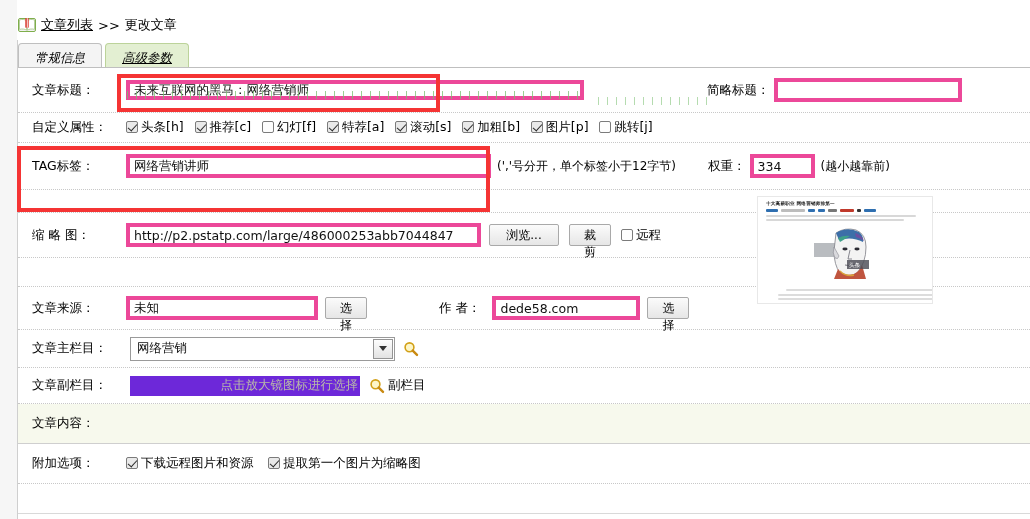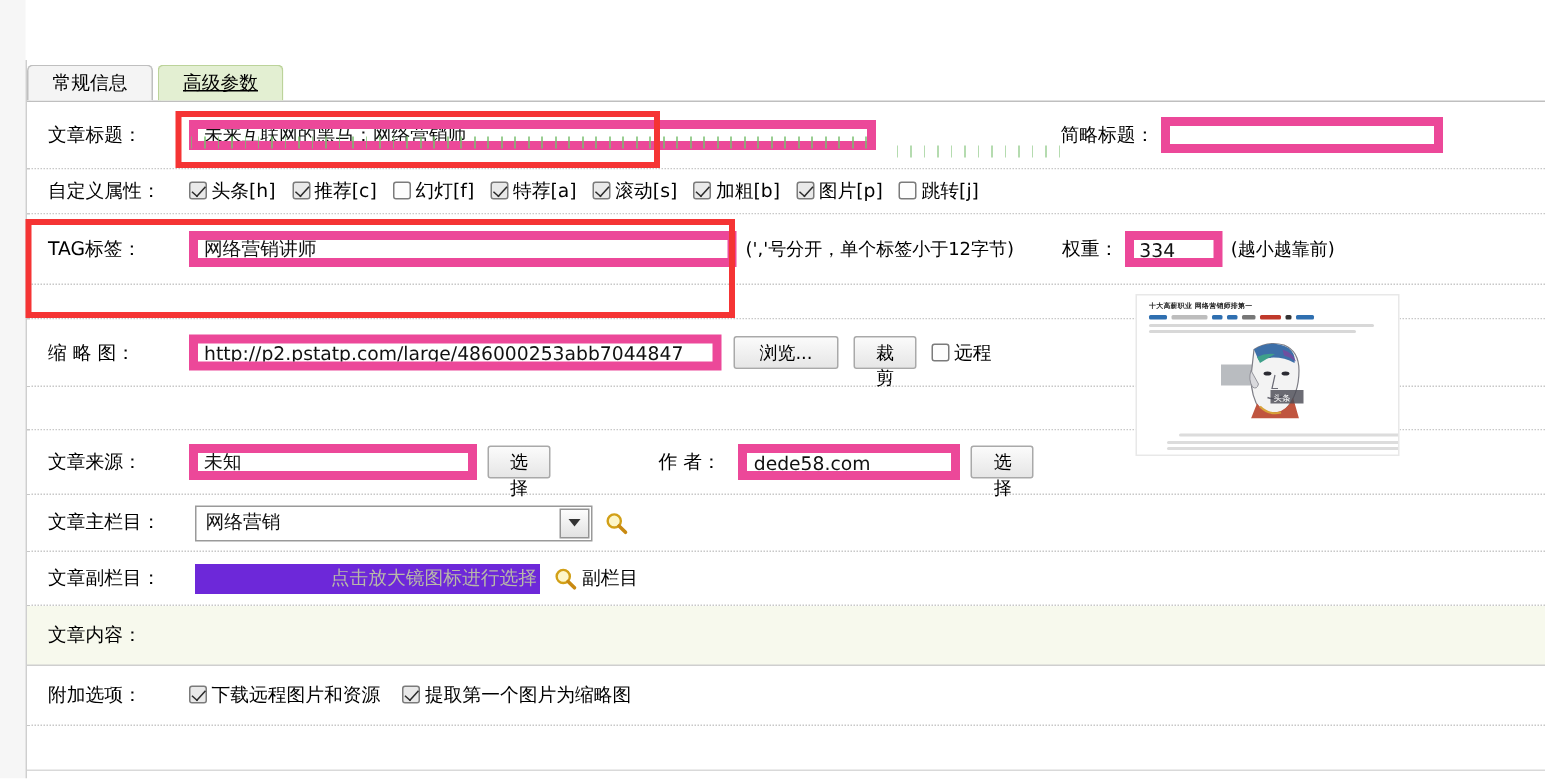--- a/index.html
+++ b/index.html
@@ -65,30 +65,31 @@
     left: 18px; top: 43px;
     display: flex;
     align-items: flex-end;
     gap: 3px;
     z-index: 3;
   }
   .tab {
     height: 24px;
     padding: 0 16px;
     display: flex;
-    align-items: center;
+    align-items: flex-end;
     justify-content: center;
     font-size: 12.5px;
     border: 1px solid #bfbfbf;
     border-bottom: none;
     border-radius: 4px 4px 0 0;
     background: #f4f4f4;
     color: #000;
     cursor: pointer;
     box-sizing: border-box;
+    font-style: italic;
   }
   .tab.active {
     background: #e3efd2;
     border-color: #bcd39a;
   }
   .tab.active .tab-label {
     text-decoration: underline;
   }
 
   
@@ -116,21 +117,21 @@
     text-align: left;
     padding-left: 6px;
     box-sizing: border-box;
   }
   .lbl.wide { width: 104px; }
   .note { font-size: 12px; color: #000; margin-left: 6px; white-space: nowrap; }
 
   input[type="text"] {
     font-family: "DejaVu Sans", "Liberation Sans", sans-serif;
     font-size: 12.5px;
-    border: 6px solid #ec4899;
+    border: 4px solid #ec4899;
     background: #fff;
     padding: 2px 4px;
     height: 20px;
     box-sizing: border-box;
     color: #111;
     outline: none;
   }
   .btn {
     font-family: "DejaVu Sans", "Liberation Sans", sans-serif;
     font-size: 12px;
@@ -313,20 +314,34 @@
   }
 </style>
 </head>
 <body>
 
 <div class="page">
 
   <div class="left-gutter"></div>
   <div class="left-border"></div>
 
+  <div class="breadcrumb">
+    <span class="book-icon">
+      <svg width="18" height="16" viewBox="0 0 18 16">
+        <rect x="0.5" y="1.5" width="17" height="13" rx="1.5" fill="#f2f2f2" stroke="#7fae4c"></rect>
+        <path d="M1.5 3 C4 2, 7 2.4, 8.6 3.6 L8.6 13.2 C7 12, 4 11.6, 1.5 12.4 Z" fill="#ffffff" stroke="#9bbd77" stroke-width="0.7"></path>
+        <path d="M16.5 3 C14 2, 11 2.4, 9.4 3.6 L9.4 13.2 C11 12, 14 11.6, 16.5 12.4 Z" fill="#ffffff" stroke="#9bbd77" stroke-width="0.7"></path>
+        <rect x="7.3" y="1.2" width="3.4" height="9.4" fill="#d8352a"></rect>
+        <rect x="8.8" y="1.2" width="0.9" height="9.4" fill="#ffffff"></rect>
+      </svg>
+    </span>
+    <span class="bc-link">文章列表</span>
+    <span class="bc-sep">&gt;&gt;</span>
+    <span class="bc-current">更改文章</span>
+  </div>
 
   <div class="tabs">
     <div class="tab">
       <span class="tab-label">常规信息</span>
     </div>
     <div class="tab active">
       <span class="tab-label">高级参数</span>
     </div>
   </div>
 

